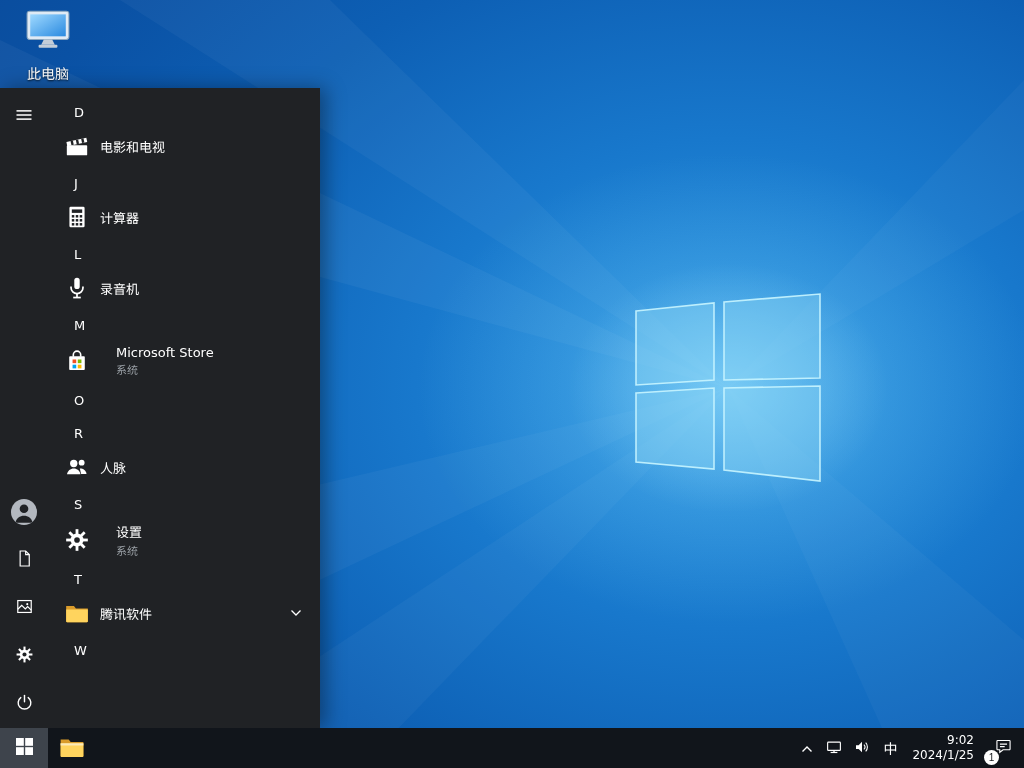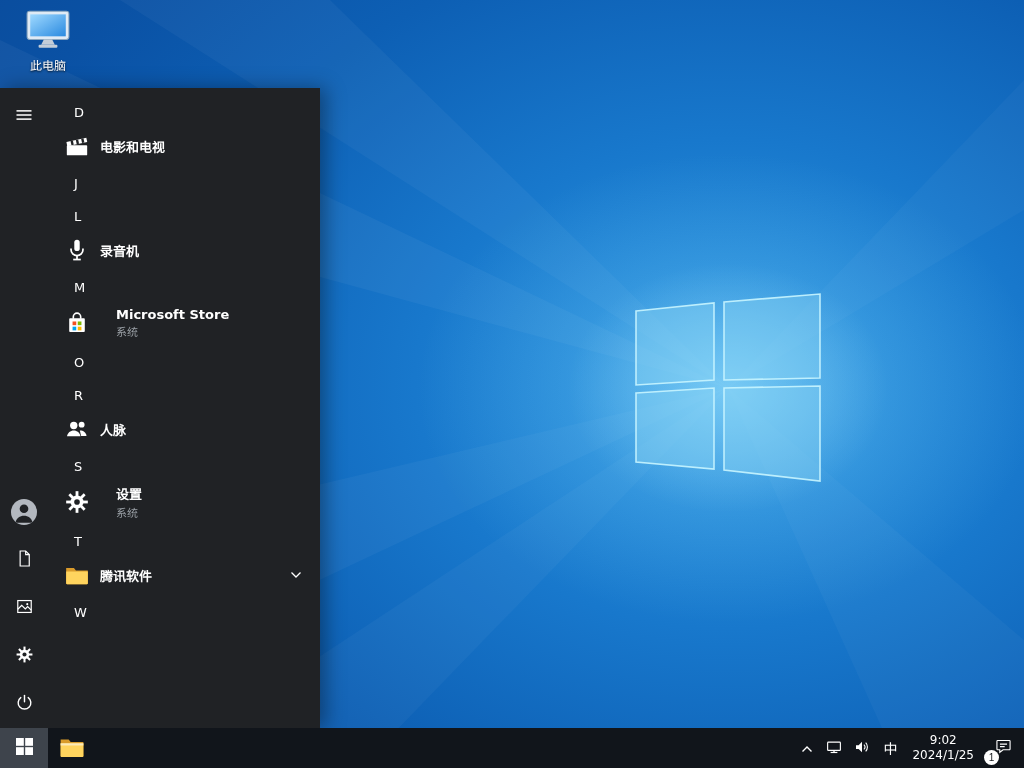--- a/index.html
+++ b/index.html
@@ -8,57 +8,57 @@
   .screen { position:relative; width:1024px; height:768px; overflow:hidden;
     background: radial-gradient(ellipse 920px 720px at 71% 50%,
       #2f9ae2 0%, #1878cc 34%, #0d5fb4 62%, #0a51a4 85%, #0a4c9c 100%); }
 
   
   .wallpaper { position:absolute; inset:0; z-index:0; }
 
   
   .desktop-icon { position:absolute; left:12px; top:8px; width:72px; z-index:5;
     display:flex; flex-direction:column; align-items:center; gap:2px; cursor:default; }
-  .desktop-icon .di-label { color:#fff; font-size:12px;
-    text-shadow:0 1px 2px rgba(0,0,0,.85); }
+  .desktop-icon .di-label { color:#fff; font-size:14px;
+    text-shadow:0 1px 2px rgba(0,0,0,.85);margin-top:7px; }
 
   
   .start-menu { position:absolute; left:0; top:88px; bottom:40px; width:320px;
     background:#202225; display:flex; z-index:20; overflow:hidden;
     box-shadow:6px 0 18px rgba(0,0,0,.35); }
   .rail { width:48px; display:flex; flex-direction:column; padding-top:4px; flex:none; }
   .rail-btn { width:48px; height:48px; display:flex; align-items:center;
     justify-content:center; background:transparent; border:none; cursor:pointer; }
   .rail-spacer { flex:1; }
   .avatar-circle { width:26px; height:26px; border-radius:50%; background:#b3b8bf;
     display:flex; align-items:center; justify-content:center; overflow:hidden; }
 
   .app-list { flex:1; padding-top:6px; overflow:hidden; }
   .section-letter { height:30px; margin-top:3px; display:flex; align-items:center;
     padding-left:26px; color:#fff; font-size:13px; cursor:pointer; }
   .app-row { display:flex; align-items:center; height:38px; padding:0 14px; cursor:pointer; }
   .app-row.two-line { height:42px;gap:16px; }
   .app-icon { width:30px; flex:none; display:flex; align-items:center; justify-content:center; }
   .app-texts { margin-left:8px; display:flex; flex-direction:column; justify-content:center; min-width:0; }
-  .app-name { color:#fff; font-size:13px; white-space:nowrap;font-weight:bold; }
+  .app-name { color:#fff; font-size:13px; white-space:nowrap; }
   .app-sub { color:#9aa0a6; font-size:11px; margin-top:1px; }
   .expand-chevron { margin-left:auto; display:flex; align-items:center; padding-right:4px; }
 
   
   .taskbar { position:absolute; left:0; right:0; bottom:0; height:40px;
     background:#11151b; display:flex; align-items:stretch; z-index:30; }
   .tb-btn { width:48px; display:flex; align-items:center; justify-content:center;
     background:transparent; border:none; cursor:pointer; }
   .tb-btn.start { background:#3e444c; }
   .tray { margin-left:auto; display:flex; align-items:stretch; }
   .tray-btn { display:flex; align-items:center; justify-content:center;
     padding:0 5px; min-width:26px; background:transparent; border:none;
     color:#fff; cursor:pointer; }
   .tray-btn.ime { font-size:14px; padding:0 7px; }
-  .clock { display:flex; flex-direction:column; justify-content:center; align-items:center;
+  .clock { display:flex; flex-direction:column; justify-content:center; align-items:flex-end;
     color:#fff; font-size:12px; line-height:15px; padding:16px 8px; cursor:pointer; }
   .action-center { position:relative; width:42px; }
   .badge { position:absolute; left:2px; bottom:3px; width:15px; height:15px;
     border-radius:50%; background:#fff; color:#16181c; font-size:10px;
     display:flex; align-items:center; justify-content:center; }
 </style>
 </head>
 <body>
 
 <div class="screen">
@@ -189,20 +189,42 @@
           </svg>
         </span>
         <span class="app-texts">
             <span class="app-name">电影和电视</span>
           </span>
       </div>
 
       <div class="section-letter">
         <span>J</span>
       </div>
+      <div class="app-row">
+        <span class="app-icon">
+          <svg width="26" height="26" viewBox="0 0 24 24">
+            <rect x="5" y="2.5" width="14" height="19" rx="1.2" fill="#fff"></rect>
+            <rect x="7.2" y="5" width="9.6" height="3.2" fill="#202225"></rect>
+            <g fill="#202225">
+              <rect x="7.2" y="10.2" width="2.3" height="2.3"></rect>
+                <rect x="10.85" y="10.2" width="2.3" height="2.3"></rect>
+                <rect x="14.5" y="10.2" width="2.3" height="2.3"></rect>
+              <rect x="7.2" y="13.9" width="2.3" height="2.3"></rect>
+                <rect x="10.85" y="13.9" width="2.3" height="2.3"></rect>
+                <rect x="14.5" y="13.9" width="2.3" height="2.3"></rect>
+              <rect x="7.2" y="17.6" width="2.3" height="2.3"></rect>
+                <rect x="10.85" y="17.6" width="2.3" height="2.3"></rect>
+                <rect x="14.5" y="17.6" width="2.3" height="2.3"></rect>
+            </g>
+          </svg>
+        </span>
+        <span class="app-texts">
+            <span class="app-name">计算器</span>
+          </span>
+      </div>
 
       <div class="section-letter">
         <span>L</span>
       </div>
       <div class="app-row">
         <span class="app-icon">
           <svg width="26" height="26" viewBox="0 0 24 24">
             <rect x="9.5" y="2.5" width="5" height="10.5" rx="2.5" fill="#fff"></rect>
             <path d="M6.5 10.5v1.2a5.5 5.5 0 0 0 11 0v-1.2" fill="none" stroke="#fff" stroke-width="1.6"></path>
             <line x1="12" y1="17.2" x2="12" y2="20.4" stroke="#fff" stroke-width="1.6"></line>

